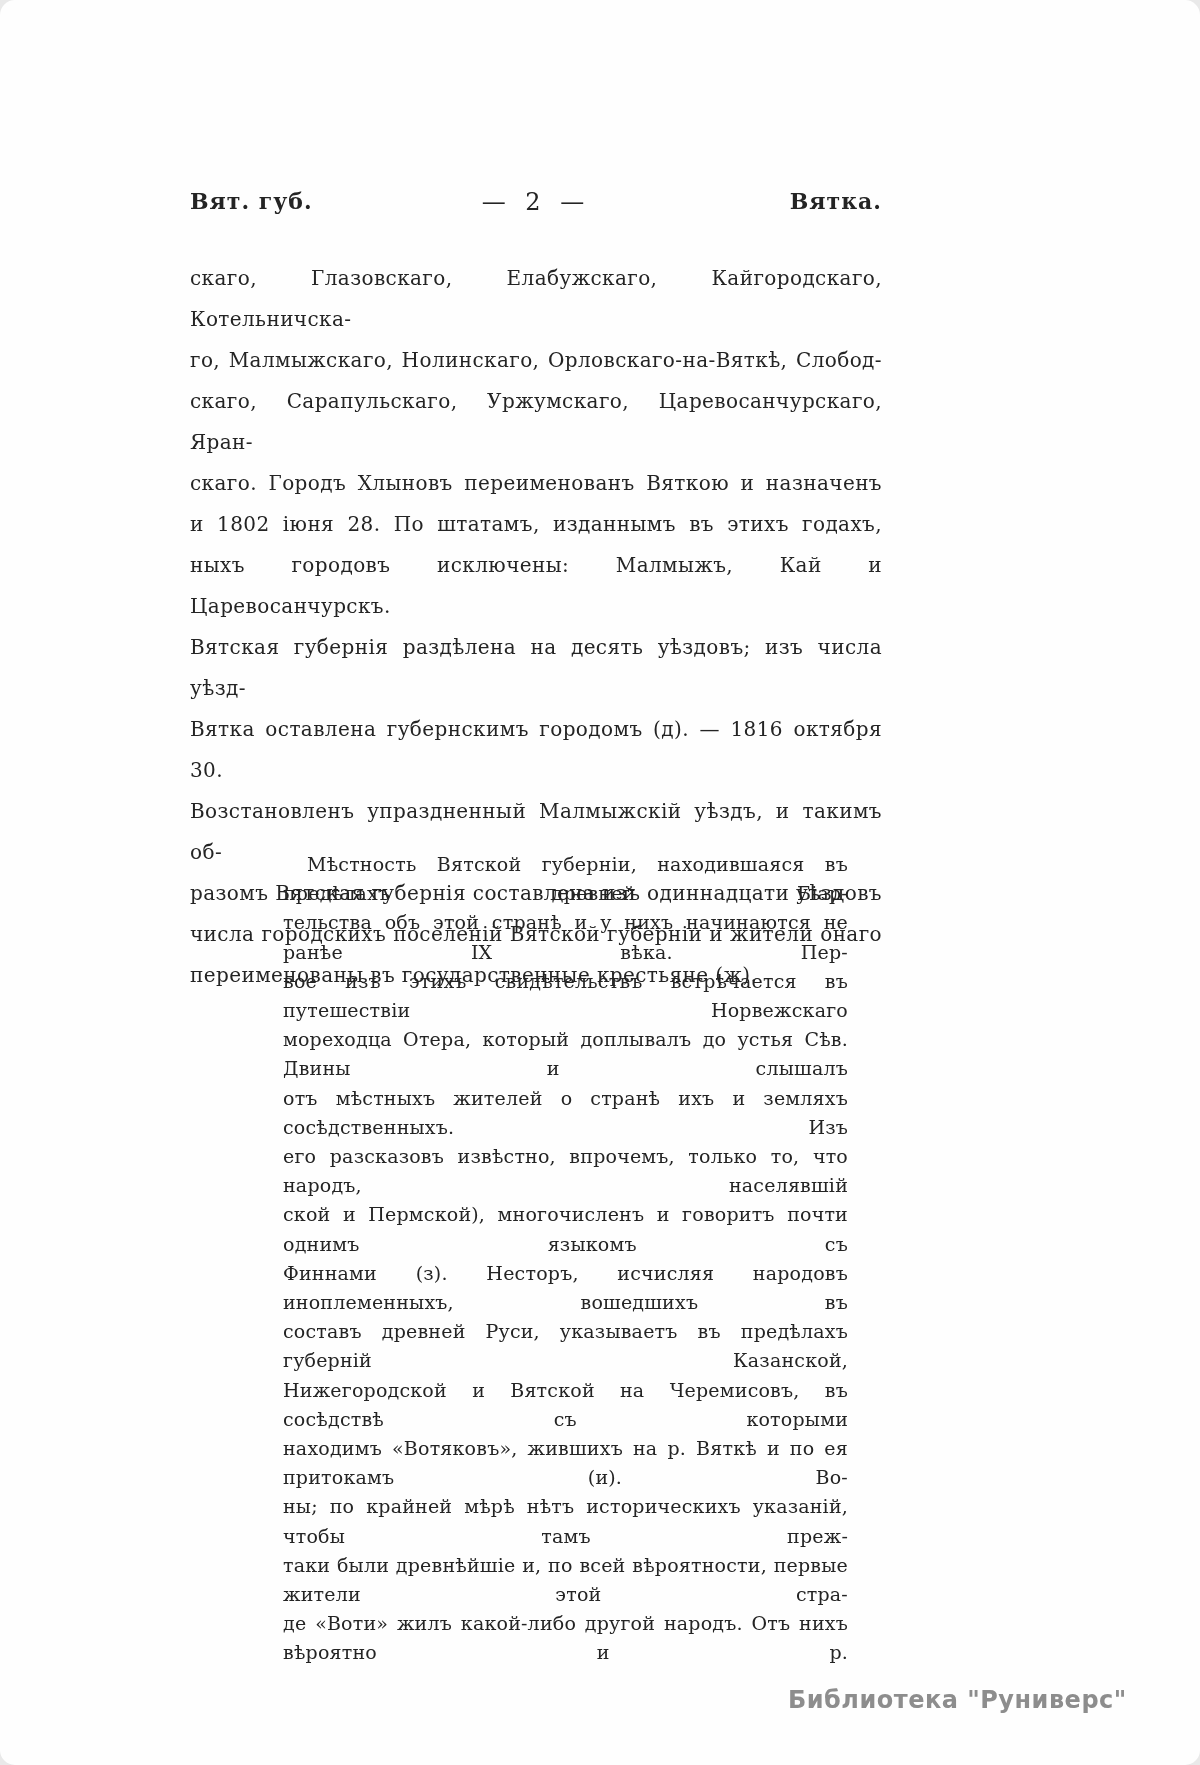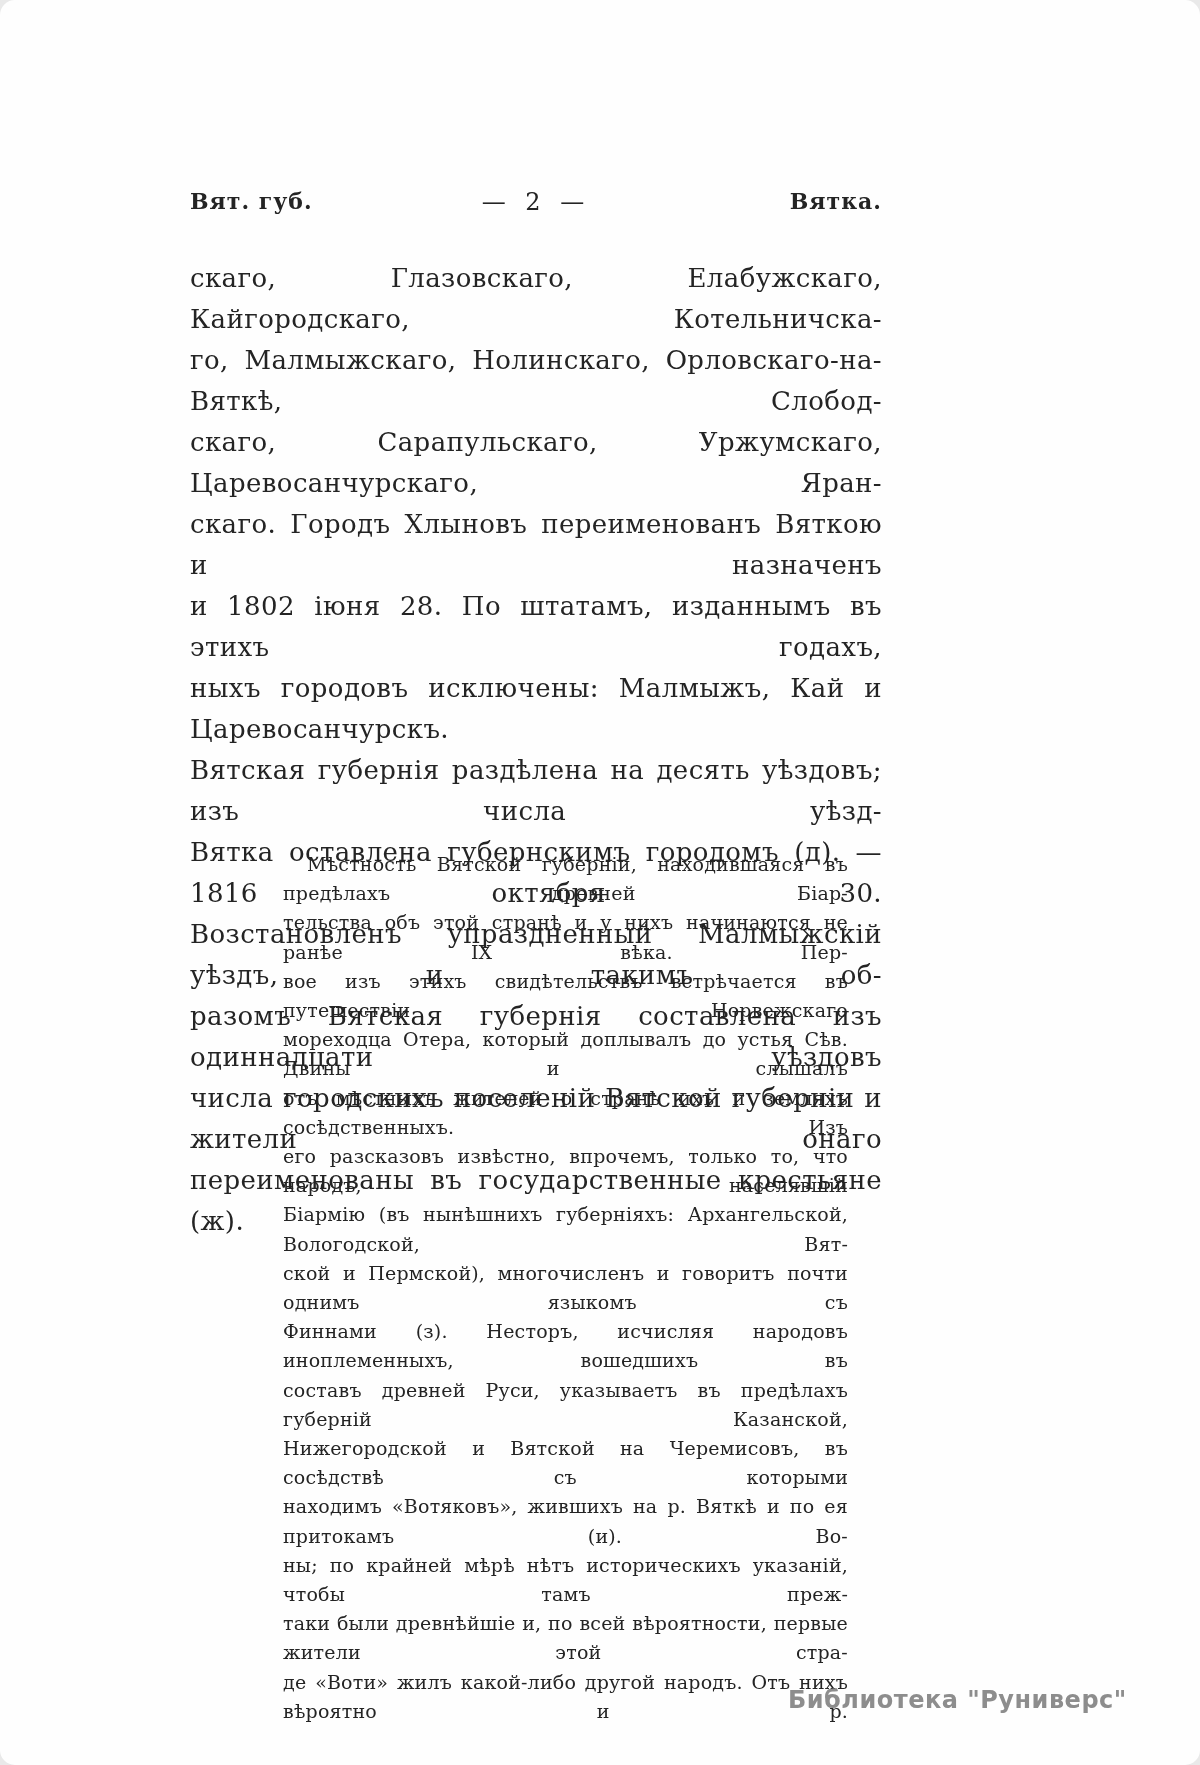--- a/index.html
+++ b/index.html
@@ -16,21 +16,21 @@
   .header{
     position:absolute;left:190px;top:188px;width:692px;height:30px;
     font-weight:bold;font-size:22px;letter-spacing:1px;
   }
   .header .h-left{position:absolute;left:0;top:0;}
   .header .h-center{position:absolute;left:0;right:0;top:0;text-align:center;font-weight:normal;font-size:24px;letter-spacing:6px;}
   .header .h-right{position:absolute;right:0;top:0;}
   
   .main-paragraph{
     position:absolute;left:190px;top:258px;width:692px;
-    font-size:26px;line-height:41px;letter-spacing:0.4px;
+    font-size:20px;line-height:41px;letter-spacing:0.4px;
   }
   .main-line{
     text-align:justify;text-align-last:justify;
     white-space:normal;
   }
   .main-line:last-child{text-align-last:left;}
   
   .note-paragraph{
     position:absolute;left:283px;top:850px;width:565px;
     font-size:19px;line-height:29.2px;letter-spacing:0.2px;
@@ -72,21 +72,20 @@
       <div class="main-line">переименованы въ государственные крестьяне (ж).</div>
     </div>
 
   <div class="note-paragraph">
       <div class="note-line">Мѣстность Вятской губерніи, находившаяся въ предѣлахъ древней Біар-</div>
       <div class="note-line">тельства объ этой странѣ и у нихъ начинаются не ранѣе IX вѣка. Пер-</div>
       <div class="note-line">вое изъ этихъ свидѣтельствъ встрѣчается въ путешествіи Норвежскаго</div>
       <div class="note-line">мореходца Отера, который доплывалъ до устья Сѣв. Двины и слышалъ</div>
       <div class="note-line">отъ мѣстныхъ жителей о странѣ ихъ и земляхъ сосѣдственныхъ. Изъ</div>
       <div class="note-line">его разсказовъ извѣстно, впрочемъ, только то, что народъ, населявшій</div>
-      <div class="note-line">Біармію (въ нынѣшнихъ губерніяхъ: Архангельской, Вологодской, Вят-</div>
       <div class="note-line">ской и Пермской), многочисленъ и говоритъ почти однимъ языкомъ съ</div>
       <div class="note-line">Финнами (з). Несторъ, исчисляя народовъ иноплеменныхъ, вошедшихъ въ</div>
       <div class="note-line">составъ древней Руси, указываетъ въ предѣлахъ губерній Казанской,</div>
       <div class="note-line">Нижегородской и Вятской на Черемисовъ, въ сосѣдствѣ съ которыми</div>
       <div class="note-line">находимъ «Вотяковъ», жившихъ на р. Вяткѣ и по ея притокамъ (и). Во-</div>
       <div class="note-line">ны; по крайней мѣрѣ нѣтъ историческихъ указаній, чтобы тамъ преж-</div>
       <div class="note-line">таки были древнѣйшіе и, по всей вѣроятности, первые жители этой стра-</div>
       <div class="note-line">де «Воти» жилъ какой-либо другой народъ. Отъ нихъ вѣроятно и р.</div>
     </div>
 

